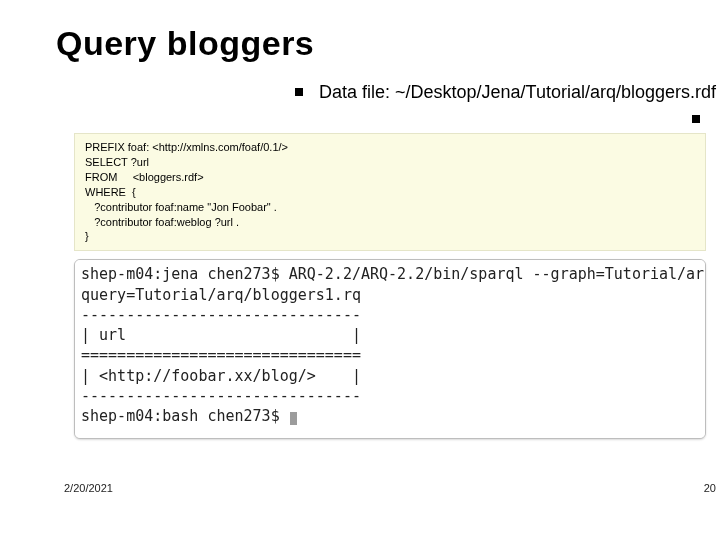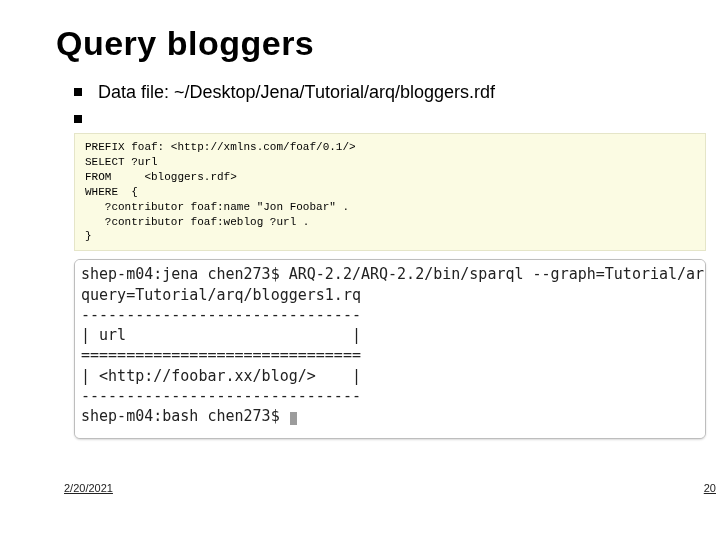--- a/index.html
+++ b/index.html
@@ -27,40 +27,41 @@
     margin: 4px 0 18px 0;
     letter-spacing: 0.5px;
   }
   .bullets {
     margin: 0 0 10px 18px;
   }
   .bullet-row {
     display: flex;
     align-items: flex-start;
     margin-bottom: 4px;
+    justify-content: flex-end;
   }
   .bullet-dot {
     width: 8px;
     height: 8px;
     background: #000;
     border-radius: 0;
     margin-top: 7px;
     margin-right: 16px;
     flex: 0 0 auto;
   }
   .bullet-text {
     font-size: 18px;
     line-height: 1.3;
   }
   .codeblock {
     margin: 6px 10px 8px 18px;
     background: #fbfbe3;
     border: 1px solid #e5e5c8;
     padding: 6px 10px;
-    font-family: Liberation Mono, monospace;
+    font-family: Liberation Sans, sans-serif;
     font-size: 11px;
     line-height: 1.35;
     white-space: pre;
     color: #000;
   }
   .term-window {
     margin: 6px 10px 0 18px;
     border: 1px solid #bdbdbd;
     border-radius: 6px;
     overflow: hidden;
@@ -136,21 +137,20 @@
   }
   .footer {
     position: absolute;
     bottom: 14px;
     left: 38px;
     right: 30px;
     display: flex;
     justify-content: space-between;
     font-size: 11px;
     color: #222;
-    text-decoration: underline;
   }
 </style>
 </head>
 <body>
 
 <div class="slide">
 
   <div class="title">Query bloggers</div>
 
   <div class="bullets">

